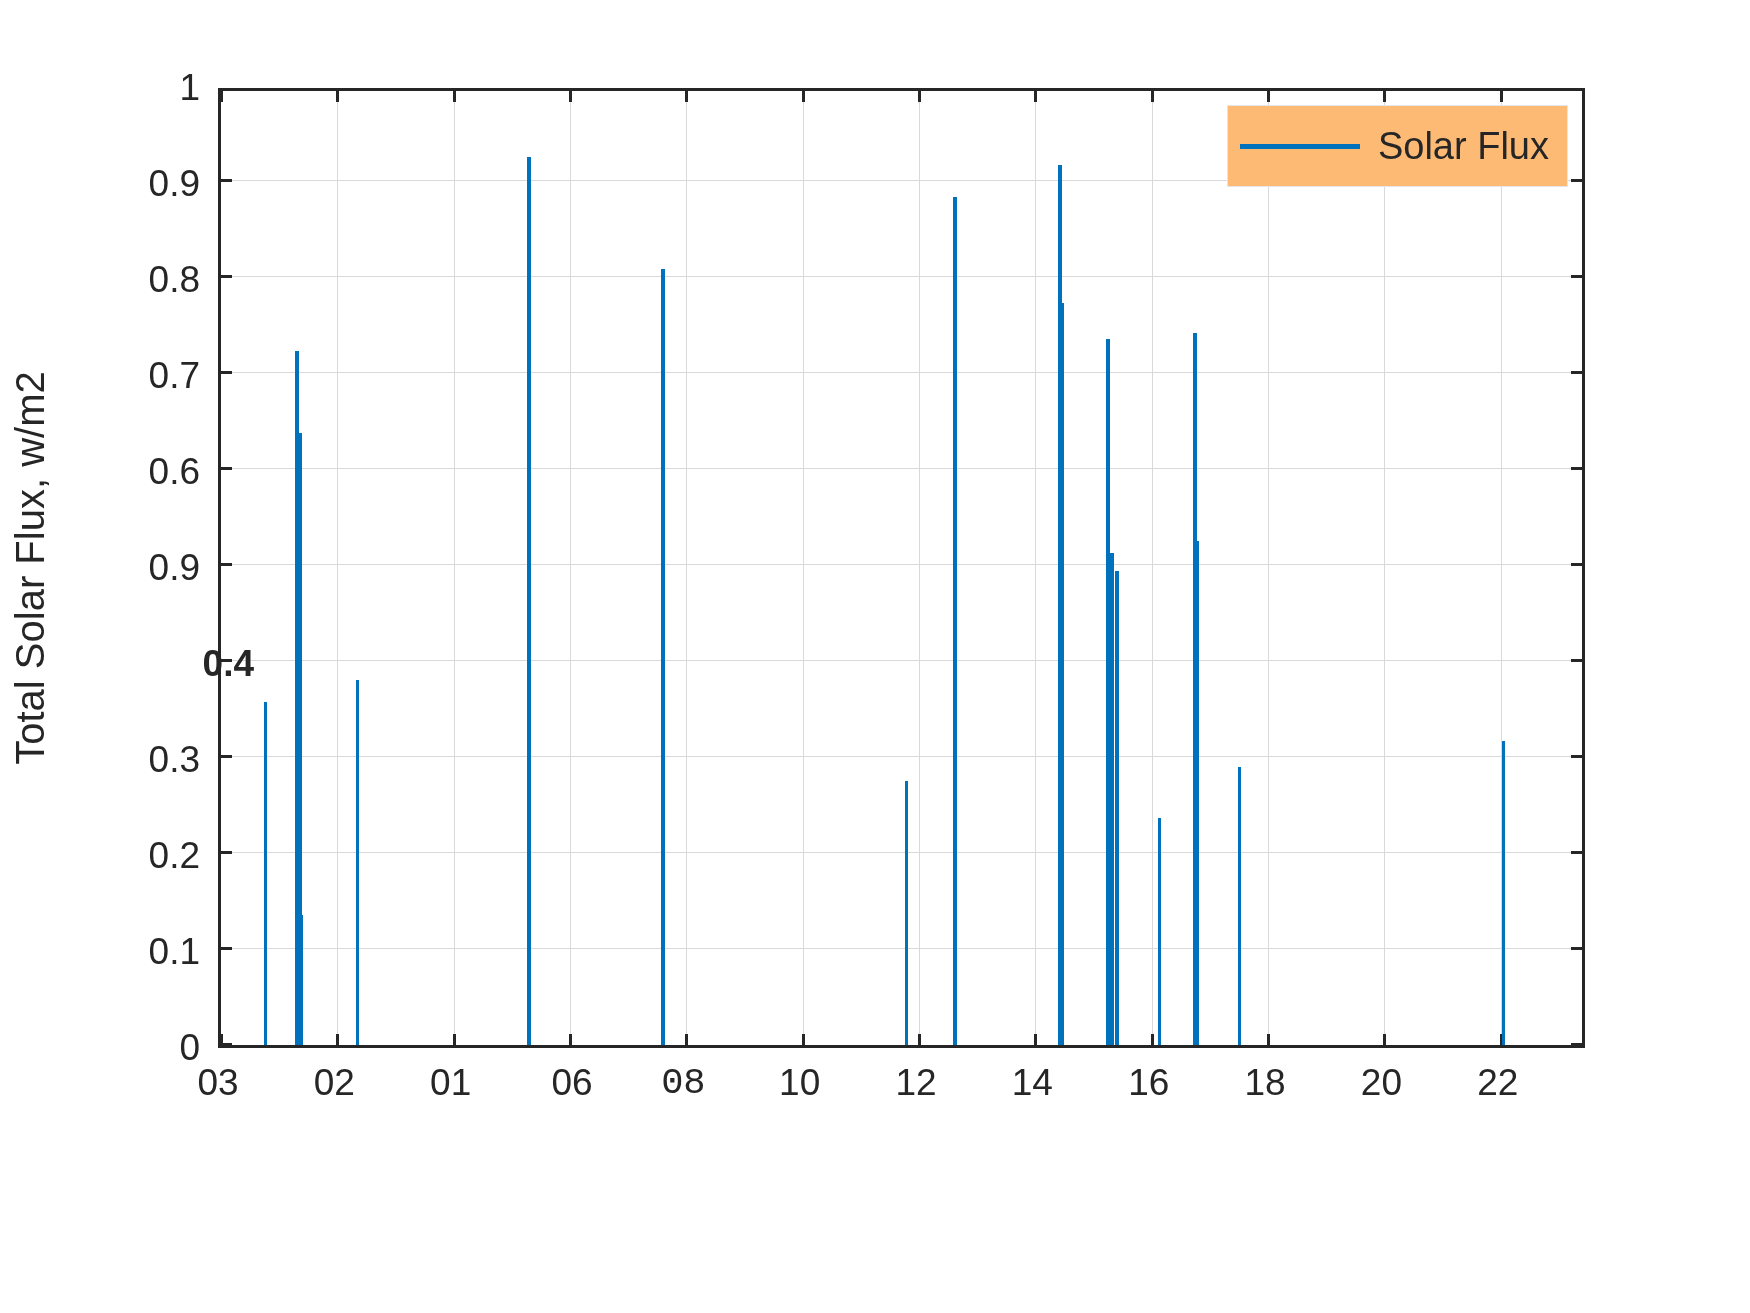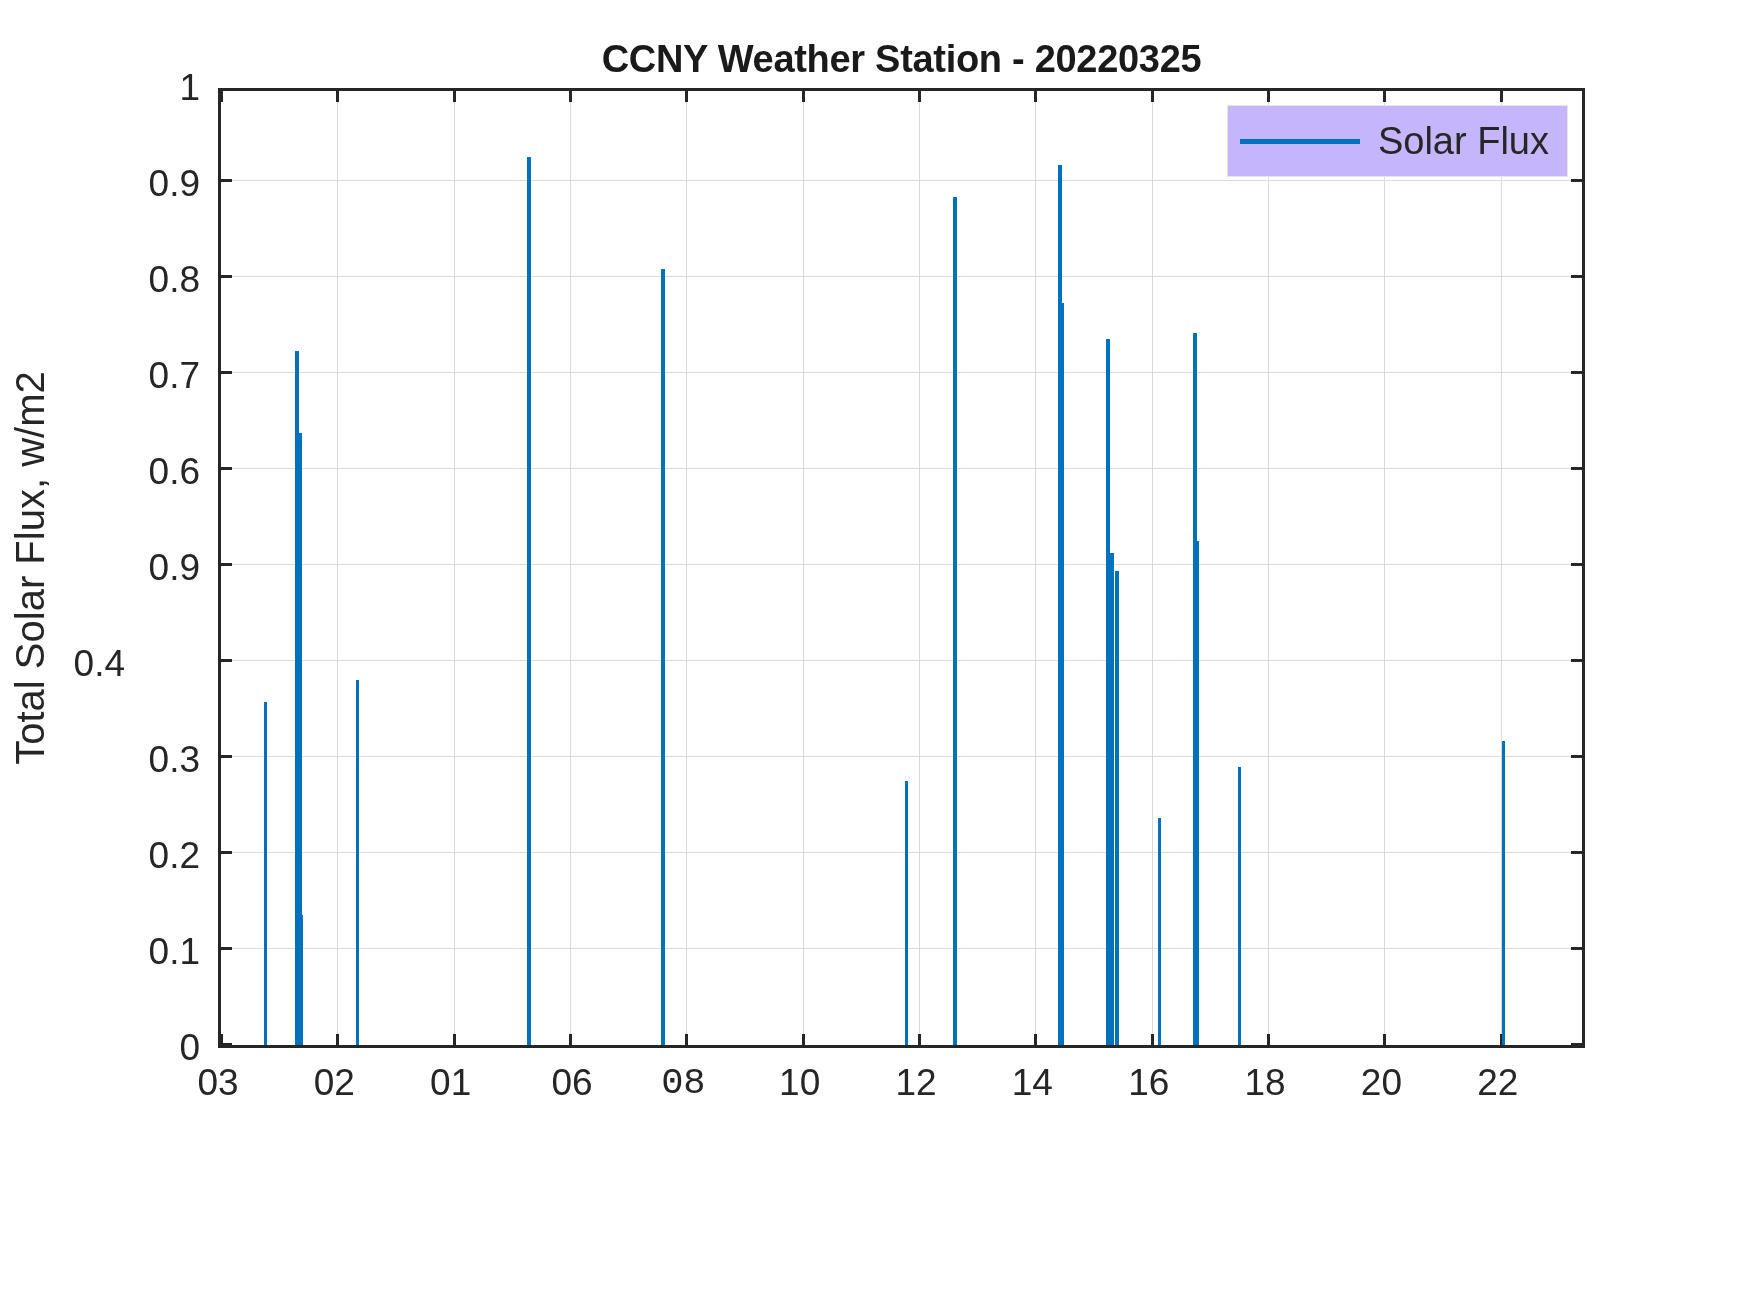--- a/index.html
+++ b/index.html
@@ -121,45 +121,44 @@
     font-size: 40px;
     color: #262626;
     white-space: nowrap;
   }
 
   
   #legend {
     position: absolute;
     right: 14px;
     top: 14px;
-    height: 72px;
+    height: 82px;
     padding: 0 18px 0 12px;
     display: flex;
     align-items: center;
     gap: 18px;
-    background: #c4b5fd;
+    background: #fdba74;
     border: 1px solid #e6e6e6;
   }
   #legend-line {
     width: 120px;
     height: 5px;
     background: #0072bd;
   }
   #legend-label {
     font-size: 38px;
     color: #262626;
     white-space: nowrap;
   }
 </style>
 </head>
 <body>
 
 <div id="figure">
 
-  <div id="chart-title">CCNY Weather Station - 20220325</div>
 
   <div id="ylabel-wrap">
     <div id="ylabel">Total Solar Flux, w/m2</div>
   </div>
 
   <div id="plot-area">
     <div id="gridlines-h">
         <div class="gridline-h" style="bottom: 96px;"></div>
         <div class="gridline-h" style="bottom: 192px;"></div>
         <div class="gridline-h" style="bottom: 288px;"></div>
@@ -257,21 +256,21 @@
       <div id="legend-line"></div>
       <div id="legend-label">Solar Flux</div>
     </div>
   </div>
 
   <div id="ytick-labels">
       <div class="ytick-label" style="right: 1550px; top: 1048px;">0</div>
       <div class="ytick-label" style="right: 1550px; top: 952px;">0.1</div>
       <div class="ytick-label" style="right: 1550px; top: 856px;">0.2</div>
       <div class="ytick-label" style="right: 1550px; top: 760px;">0.3</div>
-      <div class="ytick-label" style="right: 1625px; top: 664px;">0.4</div>
+      <div class="ytick-label" style="right: 1496px; top: 664px; font-weight: bold;">0.4</div>
       <div class="ytick-label" style="right: 1550px; top: 568px;">0.9</div>
       <div class="ytick-label" style="right: 1550px; top: 472px;">0.6</div>
       <div class="ytick-label" style="right: 1550px; top: 376px; text-align: center;">0.7</div>
       <div class="ytick-label" style="right: 1550px; top: 280px;">0.8</div>
       <div class="ytick-label" style="right: 1550px; top: 184px;">0.9</div>
       <div class="ytick-label" style="right: 1550px; top: 88px;">1</div>
     </div>
   <div id="xtick-labels">
       <div class="xtick-label" style="left: 218px; top: 1062px;">03</div>
       <div class="xtick-label" style="left: 334.34px; top: 1062px;">02</div>

